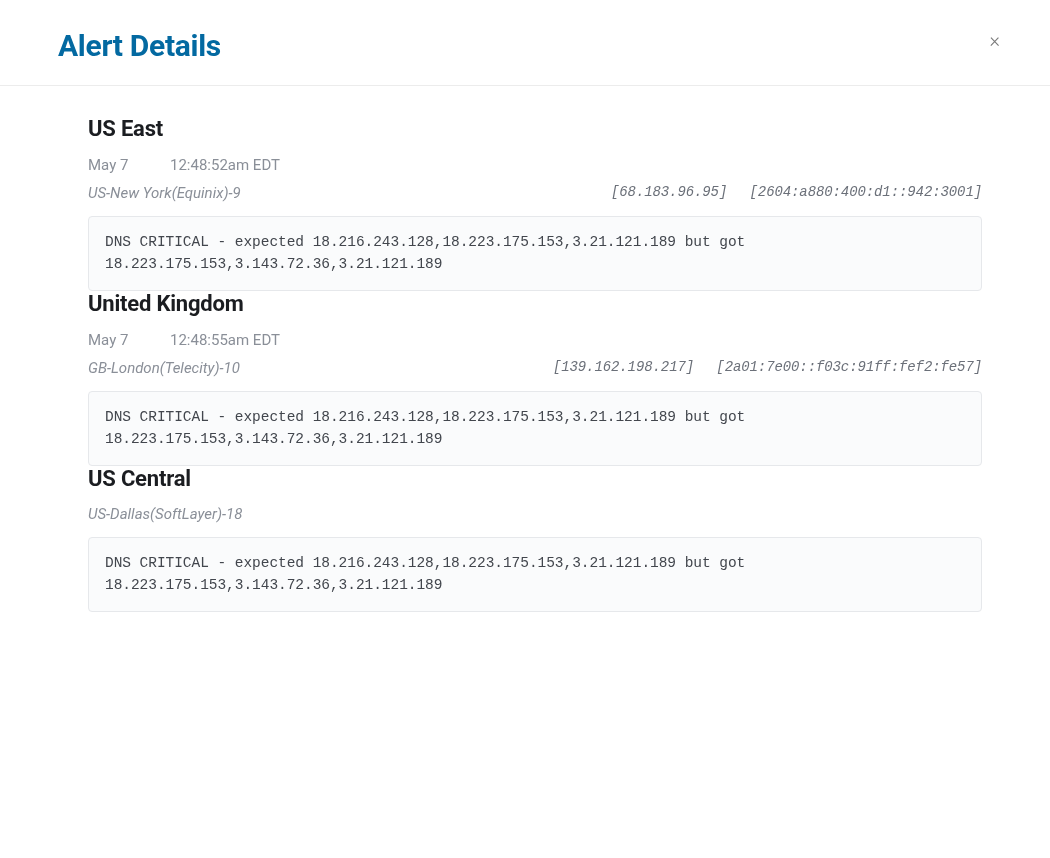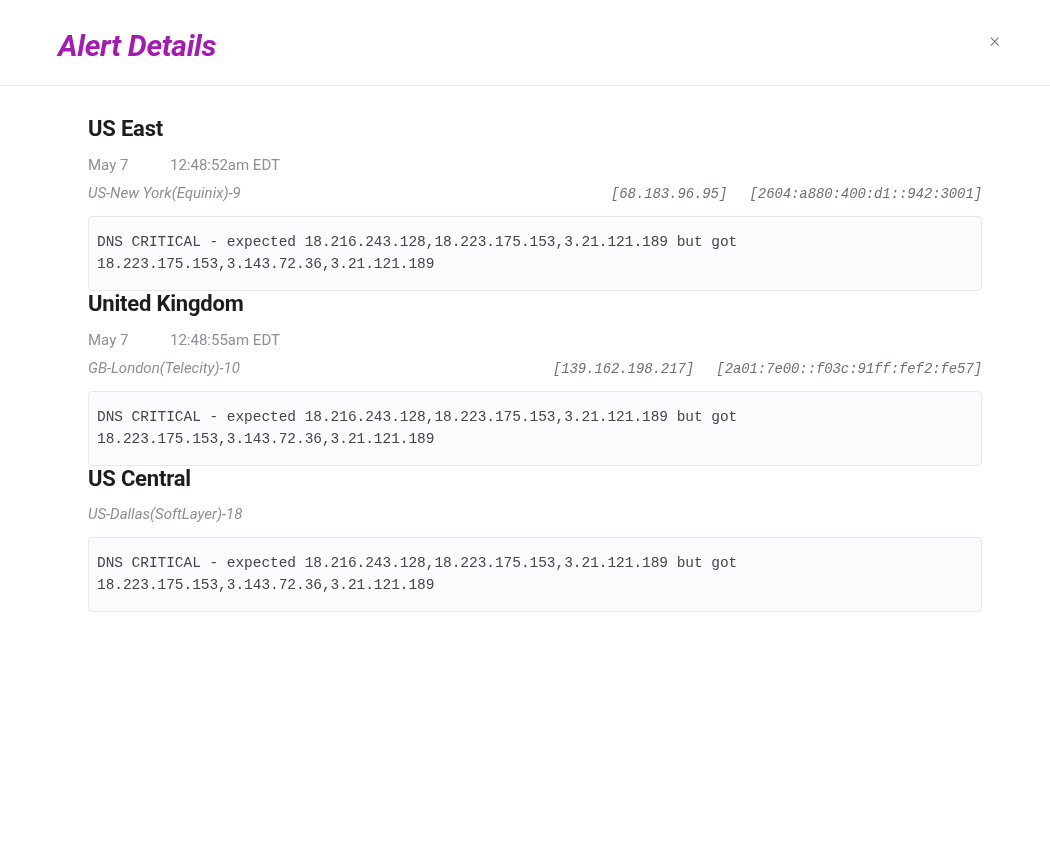--- a/index.html
+++ b/index.html
@@ -17,23 +17,22 @@
   .modal-header {
     display: flex;
     justify-content: space-between;
     align-items: flex-start;
     padding: 0 44px 22px 58px;
     border-bottom: 1px solid #ececec;
   }
   .modal-title {
     font-size: 30px;
     font-weight: 700;
-    color: #a21caf;
+    color: #0369a1;
     letter-spacing: -0.3px;
-    font-style: italic;
   }
   .close-btn {
     font-size: 20px;
     color: #7a7a7a;
     cursor: pointer;
     line-height: 1;
     padding: 2px 6px;
     user-select: none;
     font-weight: 300;
   }
@@ -59,21 +58,21 @@
     width: 78px;
   }
   .time {
     font-size: 15px;
     color: #8a8f98;
     display: inline-block;
   }
   .loc-row {
     display: flex;
     justify-content: space-between;
-    align-items: flex-end;
+    align-items: flex-start;
     margin-bottom: 14px;
     gap: 10px;
   }
   .loc-name {
     font-size: 15px;
     color: #8a8f98;
     font-style: italic;
     white-space: nowrap;
   }
   .ips {
@@ -83,21 +82,21 @@
     white-space: nowrap;
     letter-spacing: -0.1px;
     font-style: italic;
   }
   .ip4, .ip6 { display: inline-block; }
   .ip6 { margin-left: 14px; }
   .msg-box {
     background: #fafbfc;
     border: 1px solid #e6e8eb;
     border-radius: 4px;
-    padding: 14px 8px;
+    padding: 14px 16px;
     font-family: "SFMono-Regular", Consolas, "Liberation Mono", Menlo, monospace;
     font-size: 14.5px;
     color: #42464d;
     line-height: 1.55;
     word-break: break-word;
     letter-spacing: -0.05px;
   }
 </style>
 </head>
 <body>

